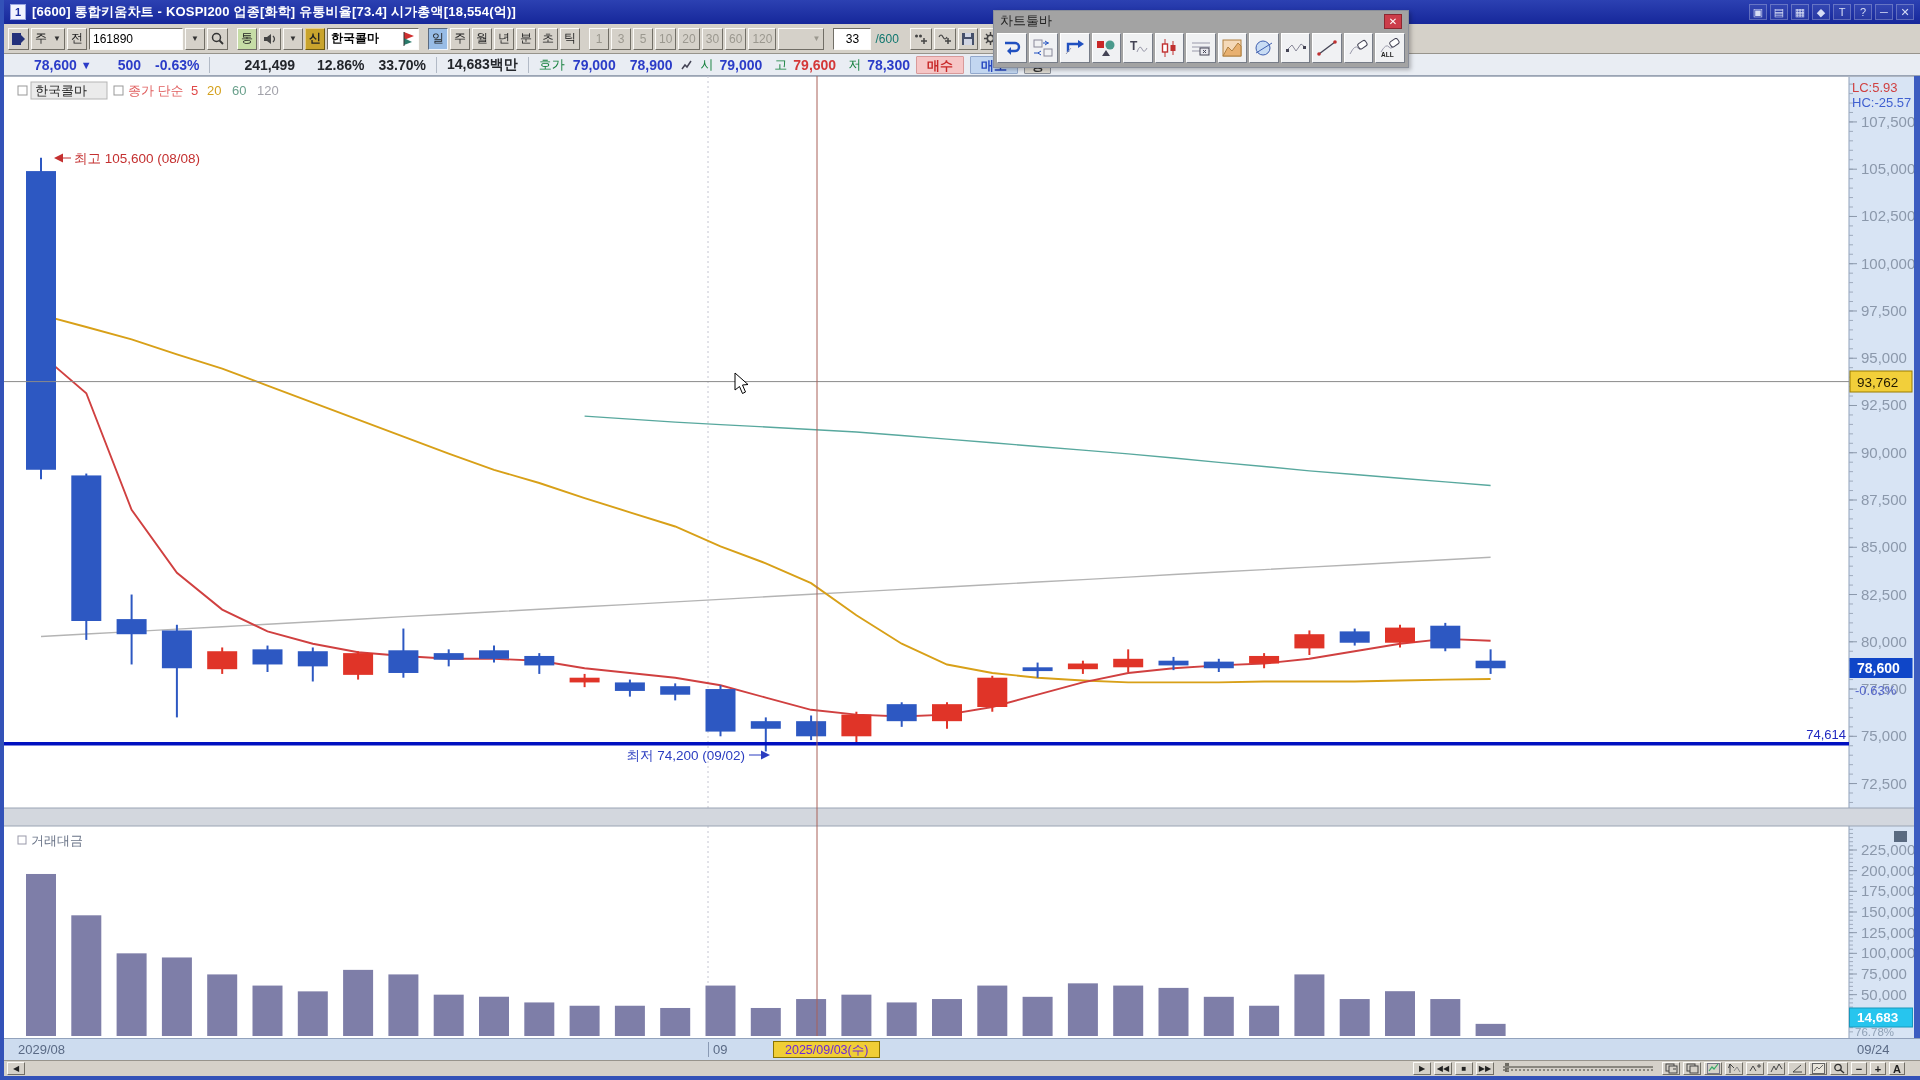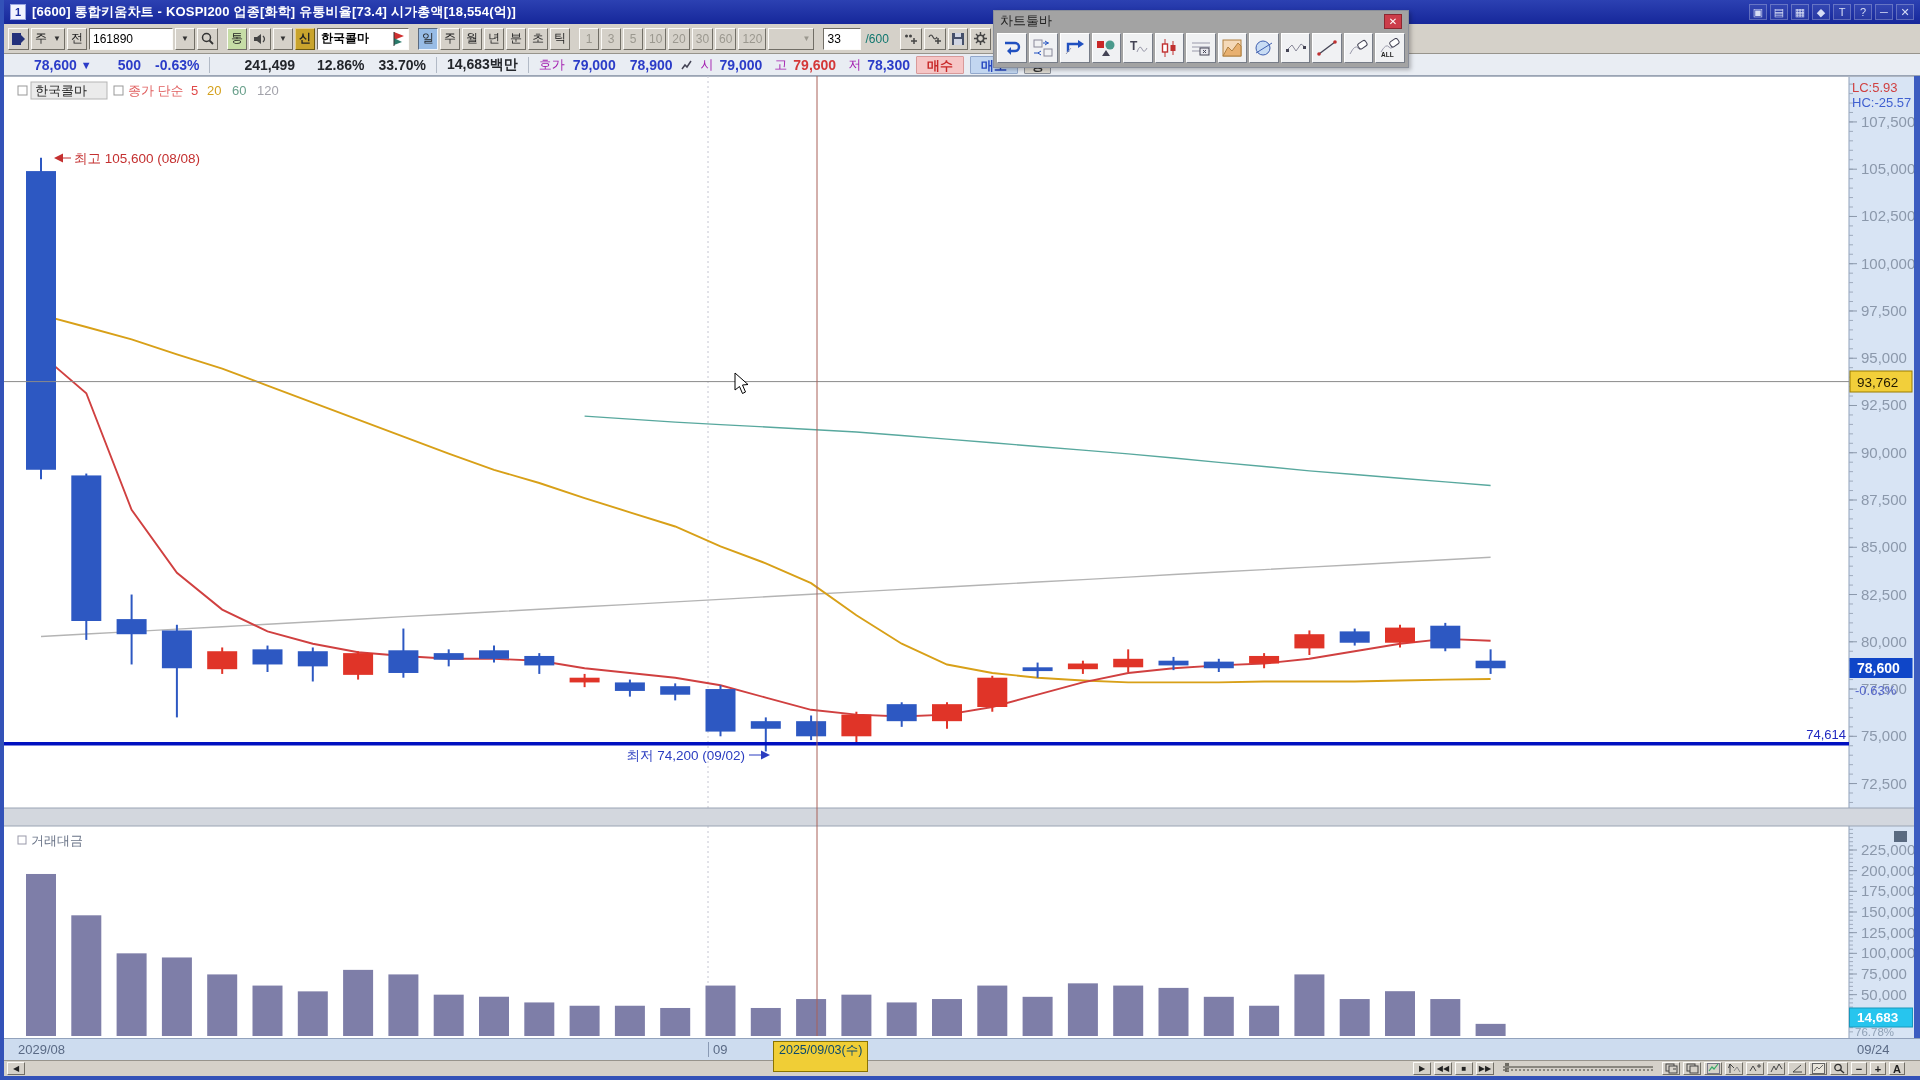--- a/index.html
+++ b/index.html
@@ -25,47 +25,47 @@
   .tb-btn.disabled{color:#9b988f}
   .tb-field{height:22px;background:#fff;border:1px solid;border-color:#716e66 #fcfbf8 #fcfbf8 #716e66;
             display:flex;align-items:center;padding:0 3px;font-size:12px}
   .tb-field input{border:0;outline:0;width:100%;font-size:12px;font-family:"Liberation Sans",sans-serif;background:transparent}
   .arr{font-size:8px;color:#333}
   .arr-btn{width:15px}
   .sp{width:5px}
   .tong{background:#c6dda6}
   .shin{background:#c9a42d;border-color:#e8d089 #6e5a10 #6e5a10 #e8d089;font-weight:bold}
   .name-field{width:92px;font-weight:bold;justify-content:space-between}
-  .cnt{width:38px}.cnt input{text-align:left}
+  .cnt{width:38px}.cnt input{text-align:center}
   .suffix{font-size:12px;color:#0f766e;padding:0 2px}
   .date-field{width:84px}
   svg.ic{display:block}
   
   .inforow{height:22px;background:#e9edf3;border-bottom:1px solid #9aa4b4;display:flex;
            align-items:center;font-size:14px;flex:0 0 auto;padding-left:30px;white-space:nowrap}
   .inforow .v{font-weight:bold}
   .blue{color:#2b3cc8}.red{color:#d43838}.dark{color:#23262b}
-  .lab{color:#a21caf;font-size:13px}
+  .lab{color:#15803d;font-size:13px}
   .ifsep{width:1px;height:16px;background:#b2bac6;margin:0 10px}
   .trade-btn{height:18px;padding:0 10px;font-size:13px;font-weight:bold;border:1px solid #8a8f98;
              border-radius:1px;margin-left:6px}
   .buy{background:#f6c6c6;color:#c82828;border-color:#d89a9a}
   .sell{background:#c2d6f0;color:#2848c0;border-color:#92a8cc}
   .avg{background:#dcd8d0;color:#333;padding:0 6px}
   
   .chartwrap{position:relative;height:962px;background:#fff;flex:0 0 auto}
   #chart-svg{display:block}
   #chart-svg text{font-family:"Liberation Sans",sans-serif}
   
   .datebar{height:22px;background:#cddcef;border-top:1px solid #92a2bc;position:relative;
            font-size:13px;color:#5a6a85;flex:0 0 auto}
   .datebar .dlab{position:absolute;top:3px}
   .d-mid{border-left:1px solid #8a9ab4;padding-left:4px}
-  .d-cross{background:#f0ce36;border:1px solid #8a7400;color:#0c4a6e;font-size:12.5px;
-           padding:0 5px;top:2px!important;height:31px;line-height:16px}
+  .d-cross{background:#f0ce36;border:1px solid #8a7400;color:#6d28d9;font-size:12.5px;
+           padding:0 11px;top:2px!important;height:17px;line-height:16px}
   
   .bottombar{height:16px;background:#d5d1c9;border-top:1px solid #97948c;display:flex;
              align-items:center;padding:0 3px;gap:2px;flex:0 0 auto}
   .bb-btn{height:13px;min-width:18px;font-size:8px;color:#222;background:#d5d1c9;border:1px solid;
           border-color:#fcfbf8 #716e66 #716e66 #fcfbf8;display:flex;align-items:center;justify-content:center}
   .bb-right{margin-left:auto;display:flex;align-items:center;gap:3px;margin-right:12px}
   .bb-slider{width:150px;height:12px;position:relative;margin:0 6px}
   .bb-slider .track{position:absolute;top:3px;left:0;right:0;border-top:2px solid #8a877f}
   .bb-slider .knob{position:absolute;left:2px;top:0;width:4px;height:9px;background:#6e6b63}
   .bb-slider .dots{position:absolute;top:6px;left:0;right:0;border-bottom:2px dotted #8a877f}
@@ -105,21 +105,21 @@
       <svg class="ic" width="13" height="12" viewBox="0 0 13 12">
           <rect x="0" y="0" width="9" height="12" fill="#23307a"></rect>
           <path d="M9 2l4 4-4 4z" fill="#23307a"></path>
         </svg>
     </span>
     <span class="tb-btn" style="width:34px;justify-content:space-between">
       <span>주</span>
         <span class="arr">▼</span>
     </span>
     <span class="tb-btn">전</span>
-    <span class="tb-field" style="width:84px">
+    <span class="tb-field" style="width:94px">
       <input value="161890" style="">
     </span>
     <span class="tb-btn arr-btn">
         <span class="arr">▼</span>
       </span>
     <span class="tb-btn">
       <svg class="ic" width="13" height="13" viewBox="0 0 13 13">
           <circle cx="5.5" cy="5.5" r="4" fill="none" stroke="#333" stroke-width="1.5"></circle>
           <line x1="8.5" y1="8.5" x2="12" y2="12" stroke="#333" stroke-width="1.8"></line>
         </svg>

